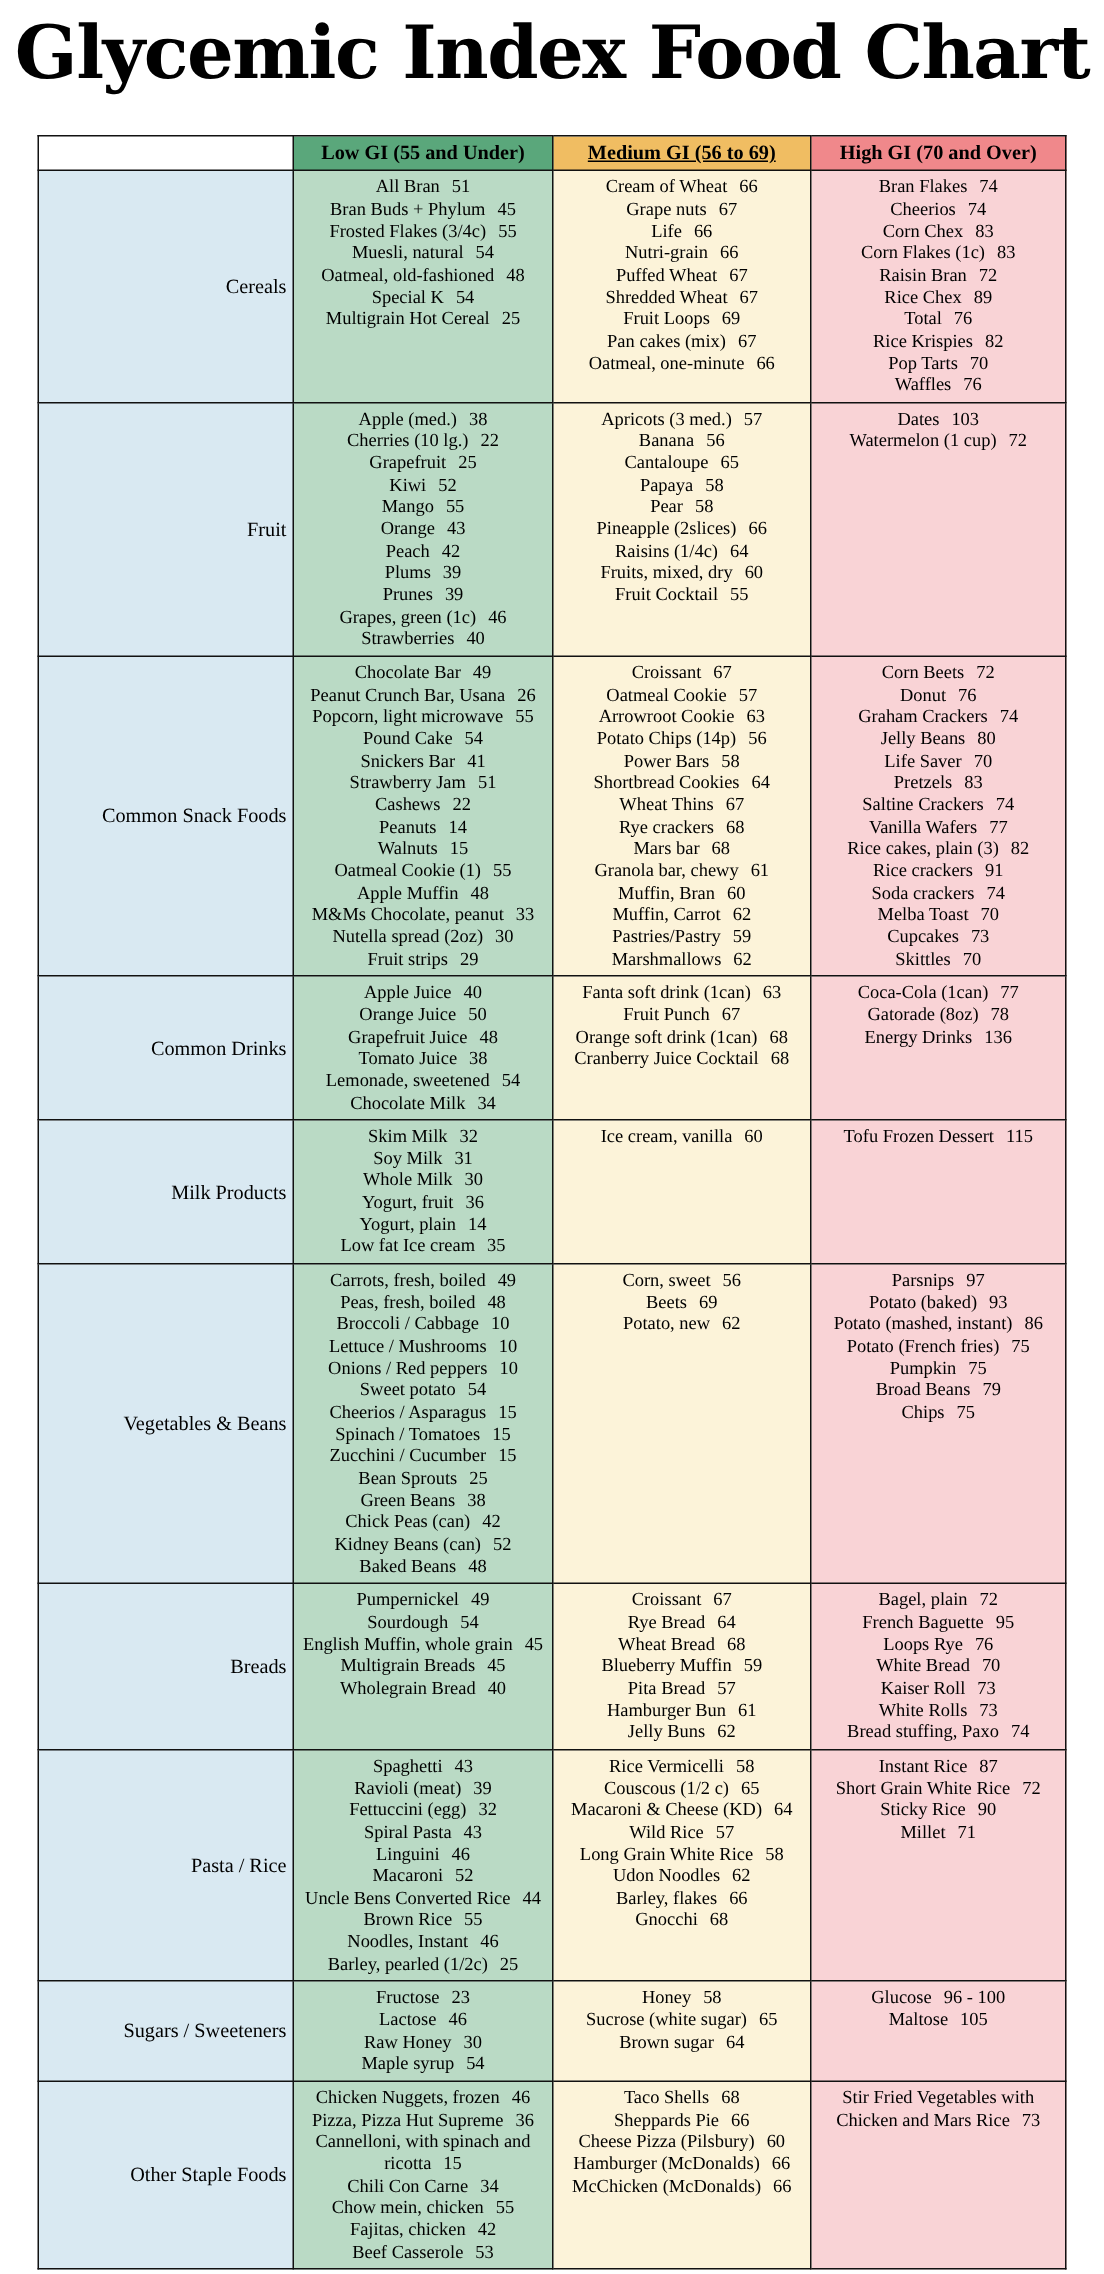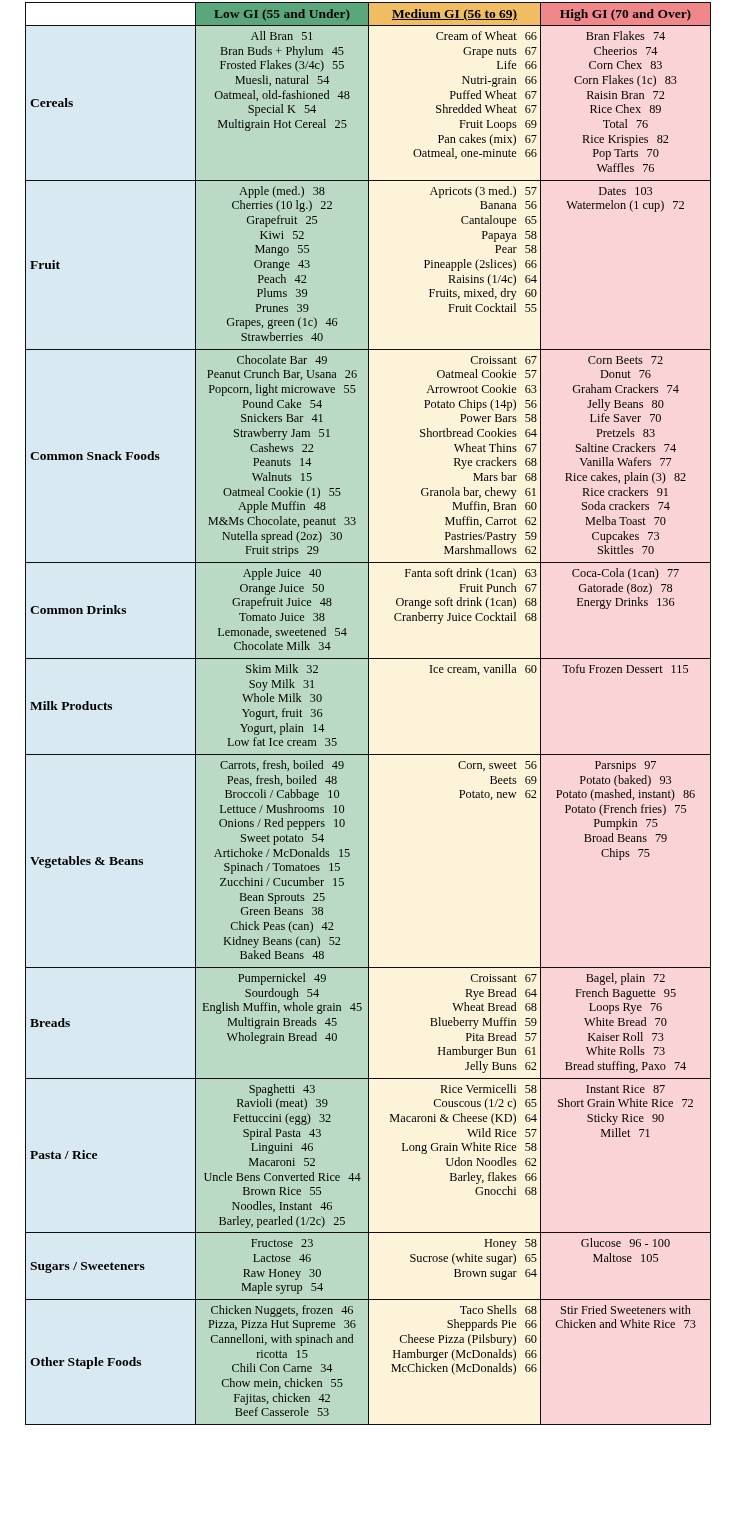--- a/index.html
+++ b/index.html
@@ -29,59 +29,60 @@
     font-weight: bold;
     font-size: 49px;
     line-height: 1.25;
     letter-spacing: -1px;
     color: #000;
   }
   table.gi {
     border-collapse: collapse;
     table-layout: fixed;
     width: 685px;
-    margin: 2px 0 0 25px;
+    margin: 24px 0 0 25px;
   }
   table.gi th, table.gi td { border: 1.5px solid var(--border); }
   th.blank { border: none; background: transparent; }
   thead th {
     font-size: 13.5px;
     font-weight: bold;
     padding: 3px 2px;
     text-align: center;
     height: 23px;
   }
   th.low    { background: var(--low-header); }
   th.medium { background: var(--medium-header); text-decoration: underline; }
   th.high   { background: var(--high-header); }
   td.cat {
     background: var(--cat-cell);
-    font-weight: bold;
+    font-weight: normal;
     font-size: 13.5px;
-    text-align: left;
+    text-align: right;
     vertical-align: middle;
     padding: 2px 4px;
   }
   td.cell {
     vertical-align: top;
     text-align: center;
     font-size: 12.3px;
     line-height: 14.65px;
     padding: 3px 3px 4px 3px;
   }
   td.cell.low    { background: var(--low-cell); }
-  td.cell.medium { background: var(--medium-cell); text-align: right; }
+  td.cell.medium { background: var(--medium-cell); }
   td.cell.high   { background: var(--high-cell); }
   .item { }
   .fg { margin-left: 8px; }
 </style>
 </head>
 <body>
 
 <div class="page">
+  <h1 class="title">Glycemic Index Food Chart</h1>
 
   <table class="gi">
     <colgroup>
       <col style="width:170px">
       <col style="width:173px">
       <col style="width:172px">
       <col style="width:170px">
     </colgroup>
     <thead>
       <tr>
@@ -250,21 +251,21 @@
         </tr>
         <tr>
           <td class="cat">Vegetables &amp; Beans</td>
           <td class="cell low">
             <div class="item"><span class="fn">Carrots, fresh, boiled</span><span class="fg">49</span></div>
             <div class="item"><span class="fn">Peas, fresh, boiled</span><span class="fg">48</span></div>
             <div class="item"><span class="fn">Broccoli / Cabbage</span><span class="fg">10</span></div>
             <div class="item"><span class="fn">Lettuce / Mushrooms</span><span class="fg">10</span></div>
             <div class="item"><span class="fn">Onions / Red peppers</span><span class="fg">10</span></div>
             <div class="item"><span class="fn">Sweet potato</span><span class="fg">54</span></div>
-            <div class="item"><span class="fn">Artichoke / McDonalds</span><span class="fg">15</span></div>
+            <div class="item"><span class="fn">Cheerios / Asparagus</span><span class="fg">15</span></div>
             <div class="item"><span class="fn">Spinach / Tomatoes</span><span class="fg">15</span></div>
             <div class="item"><span class="fn">Zucchini / Cucumber</span><span class="fg">15</span></div>
             <div class="item"><span class="fn">Bean Sprouts</span><span class="fg">25</span></div>
             <div class="item"><span class="fn">Green Beans</span><span class="fg">38</span></div>
             <div class="item"><span class="fn">Chick Peas (can)</span><span class="fg">42</span></div>
             <div class="item"><span class="fn">Kidney Beans (can)</span><span class="fg">52</span></div>
             <div class="item"><span class="fn">Baked Beans</span><span class="fg">48</span></div>
           </td>
           <td class="cell medium">
             <div class="item"><span class="fn">Corn, sweet</span><span class="fg">56</span></div>
@@ -370,18 +371,18 @@
             <div class="item"><span class="fn">Beef Casserole</span><span class="fg">53</span></div>
           </td>
           <td class="cell medium">
             <div class="item"><span class="fn">Taco Shells</span><span class="fg">68</span></div>
             <div class="item"><span class="fn">Sheppards Pie</span><span class="fg">66</span></div>
             <div class="item"><span class="fn">Cheese Pizza (Pilsbury)</span><span class="fg">60</span></div>
             <div class="item"><span class="fn">Hamburger (McDonalds)</span><span class="fg">66</span></div>
             <div class="item"><span class="fn">McChicken (McDonalds)</span><span class="fg">66</span></div>
           </td>
           <td class="cell high">
-            <div class="item"><span class="fn">Stir Fried Sweeteners with Chicken and White Rice</span><span class="fg">73</span></div>
+            <div class="item"><span class="fn">Stir Fried Vegetables with Chicken and Mars Rice</span><span class="fg">73</span></div>
           </td>
         </tr>
       </tbody>
   </table>
 </div>
 
 </body></html>

